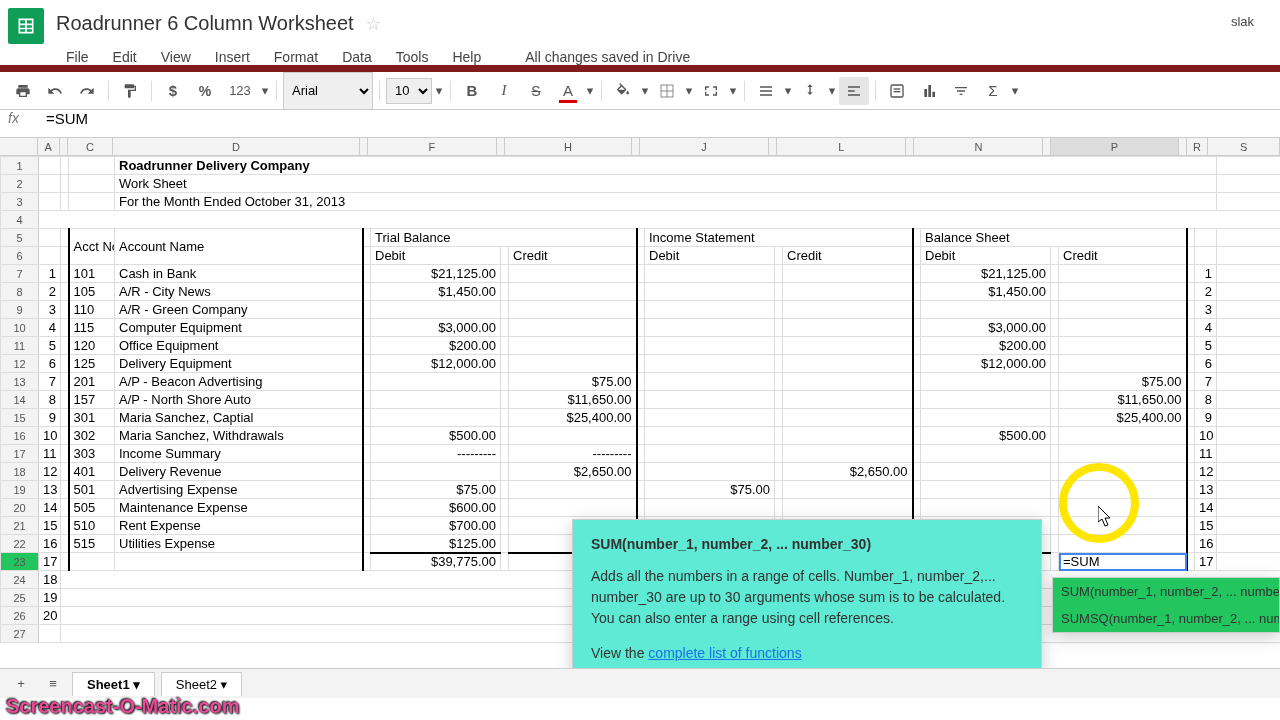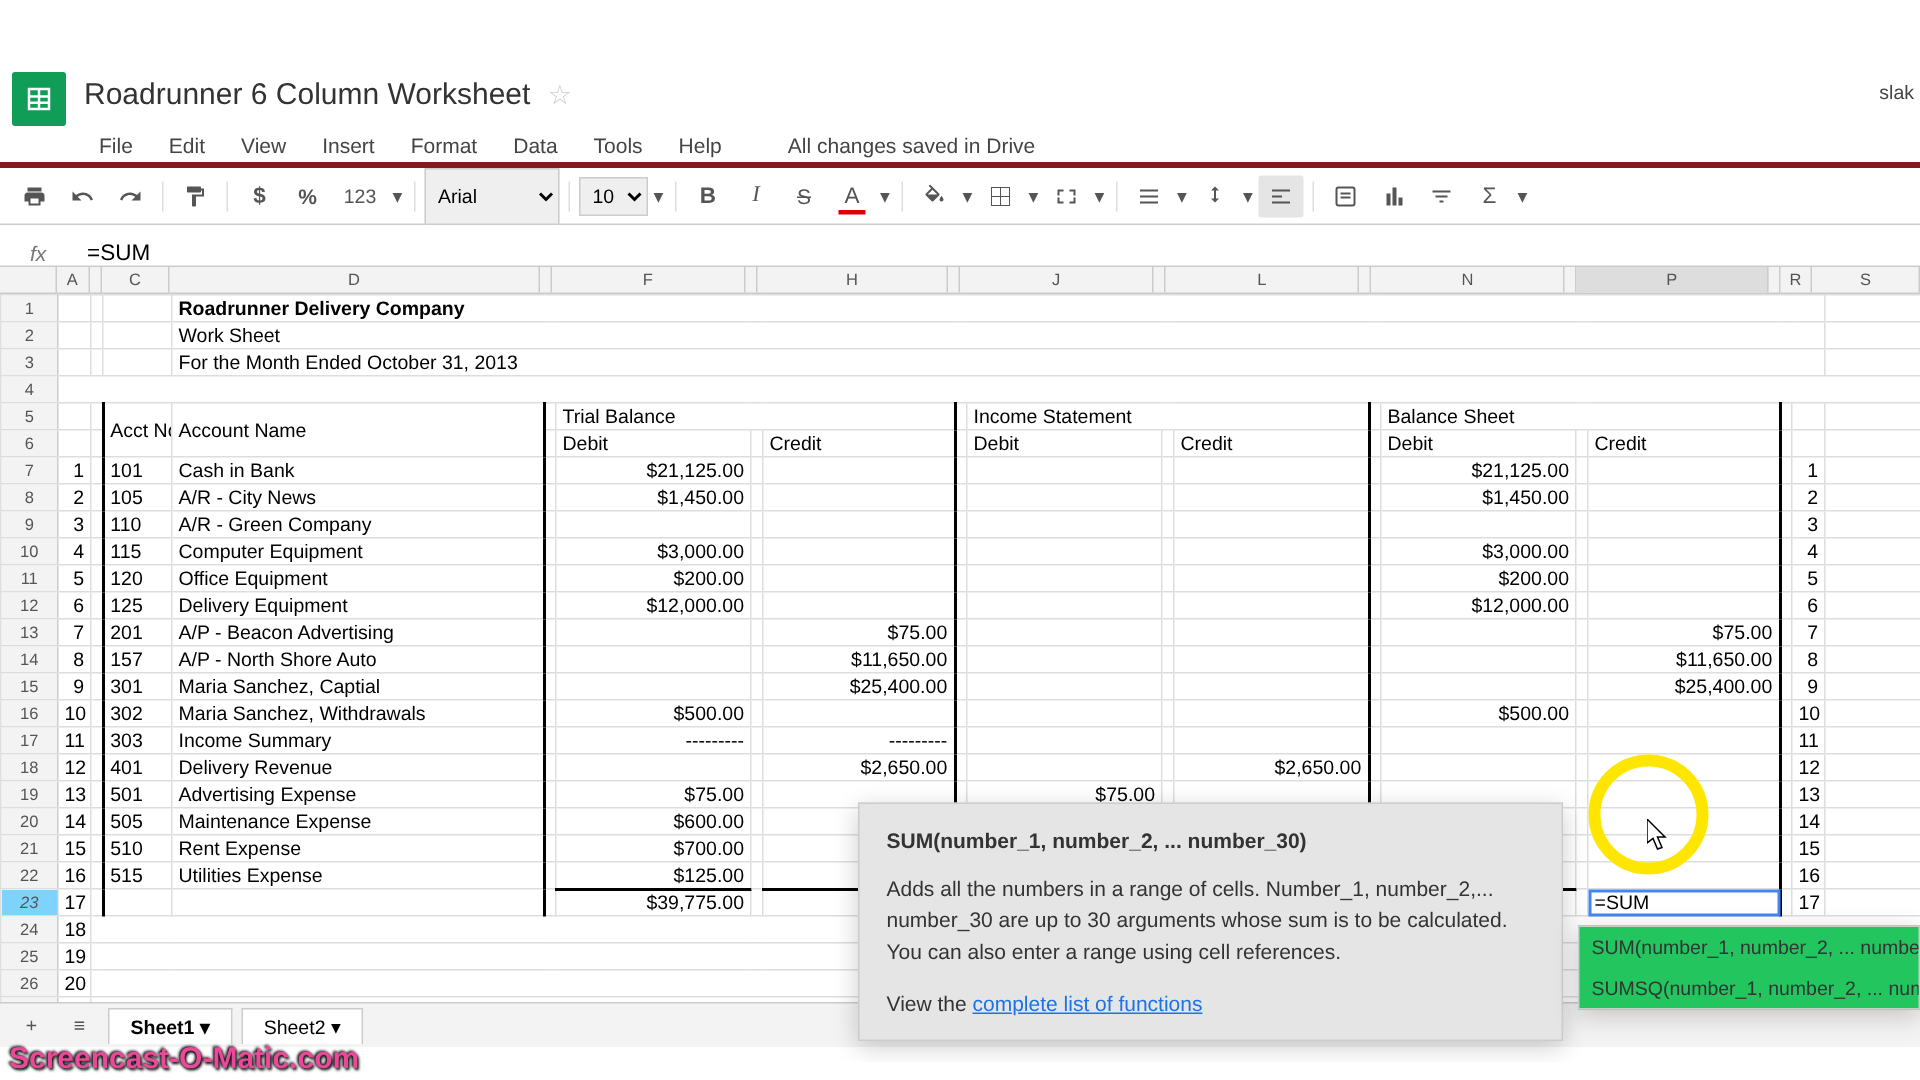--- a/index.html
+++ b/index.html
@@ -1,60 +1,60 @@
 <!DOCTYPE html>
 <html><head>
 <meta charset="utf-8">
 <style>
 * { box-sizing: border-box; margin: 0; padding: 0; }
 body { font-family: Arial, sans-serif; font-size: 13px; background: #fff; overflow: hidden; width: 1280px; height: 720px; position: relative; }
 
-.topbar { display: flex; align-items: flex-start; padding: 8px 4px 0 8px; height: 72px; border-bottom: 4px solid #7f1d1d; margin-top: 40px; }
+.topbar { display: flex; align-items: flex-start; padding: 8px 26px 0 8px; height: 72px; border-bottom: 7px solid #7f1d1d; }
 .logo-box { width: 36px; height: 36px; background: #0f9d58; border-radius: 2px; margin-right: 12px; display: flex; align-items: center; justify-content: center; }
 .logo-box svg { fill: #fff; }
 .title-area { flex: 1; }
 .doc-title { font-size: 20px; font-weight: 400; color: #333; padding: 4px 0; display: inline-block; }
 .star { color: #ccc; font-size: 18px; margin-left: 8px; }
 .menubar { display: flex; gap: 4px; margin-top: 6px; align-items: center; }
 .menubar span { color: #444; font-size: 14px; padding: 4px 10px; cursor: pointer; }
 .save-status { color: #777; font-size: 14px; margin-left: 20px; }
 .account-name { color: #444; font-size: 13px; padding-top: 6px; }
 
 .toolbar { display: flex; align-items: center; height: 38px; padding: 0 8px; border-bottom: 1px solid #ccc; gap: 2px; }
 .tool-btn { width: 30px; height: 28px; display: flex; align-items: center; justify-content: center; border-radius: 2px; cursor: pointer; color: #555; }
 .tool-sep { width: 1px; height: 20px; background: #ddd; margin: 0 4px; }
 .font-select { width: 90px; height: 38px; border: 1px solid #ccc; font-size: 13px; padding: 0 4px; }
 .size-select { width: 46px; height: 26px; border: 1px solid #ccc; font-size: 13px; padding: 0 4px; }
 .tool-dropdown { width: 10px; display: flex; align-items: center; justify-content: center; color: #555; cursor: pointer; }
 .active-tool { background: #e5e5e5; }
 
-.formula-bar { display: flex; align-items: flex-end; height: 28px; border-bottom: 1px solid #ccc; padding: 0 20px; }
+.formula-bar { display: flex; align-items: flex-start; height: 28px; border-bottom: 1px solid #ccc; padding: 0 8px; }
 .fx-label { font-style: italic; color: #777; font-size: 14px; width: 30px; }
 .formula-input { flex: 1; font-size: 15px; color: #000; padding-left: 8px; }
 
 .grid-area { position: relative; height: 530px; overflow: hidden; }
 .col-headers { display: flex; height: 18px; background: #f3f3f3; border-bottom: 1px solid #ccc; }
 .col-headers div { border-right: 1px solid #ccc; text-align: center; font-size: 11px; color: #555; line-height: 18px; }
 .col-headers .ch-sel { background: #ddd; }
 
 table.sheet { border-collapse: collapse; table-layout: fixed; width: 100%; }
 table.sheet td { border: 1px solid #ddd; height: 18px; font-size: 13px; padding: 0 4px; white-space: nowrap; overflow: hidden; }
 table.sheet .thick-left { border-left: 2px solid #000; }
 table.sheet .center { }
 table.sheet .right { text-align: right; }
 table.sheet .bold { font-weight: bold; }
 table.sheet .underline-double-top { border-top: 2px solid #000; }
 table.sheet .section-border { border-right: 2px solid #000; }
 table.sheet .row-gutter { width: 38px; background: #f3f3f3; border-right: 1px solid #ccc; text-align: center; font-size: 11px; color: #555; }
-table.sheet .row-gutter.sel { background: #7dd3fc; font-style: italic; }
+table.sheet .row-gutter.sel { background: #22c55e; }
 
 .active-cell { outline: 2px solid #4285f4; outline-offset: -2px; position: relative; }
 .active-cell input { width: 100%; height: 100%; border: none; outline: none; font-size: 13px; font-family: Arial; background: #fff; }
 
-.tooltip-box { position: absolute; left: 572px; top: 357px; width: 470px; background: #e5e5e5; border: 1px solid #ccc; box-shadow: 0 4px 16px rgba(0,0,0,0.2); padding: 16px 18px; font-size: 14px; color: #333; z-index: 50; }
+.tooltip-box { position: absolute; left: 572px; top: 381px; width: 470px; background: #5eead4; border: 1px solid #ccc; box-shadow: 0 4px 16px rgba(0,0,0,0.2); padding: 16px 18px; font-size: 14px; color: #333; z-index: 50; }
 .tooltip-box .sig { font-weight: bold; margin-bottom: 14px; }
 .tooltip-box .desc { line-height: 1.5; color: #333; }
 .tooltip-box .link { color: #1a73e8; text-decoration: underline; cursor: pointer; }
 
 .autocomplete { position: absolute; left: 1052px; top: 439px; width: 228px; background: #22c55e; border: 1px solid #ccc; box-shadow: 0 4px 16px rgba(0,0,0,0.2); z-index: 55; }
 .autocomplete .ac-item { padding: 6px 8px; font-size: 13px; color: #333; white-space: nowrap; overflow: hidden; cursor: pointer; }
 
 .yellow-ring { position: absolute; left: 1059px; top: 325px; width: 80px; height: 80px; border: 8px solid #ffe600; border-radius: 50%; z-index: 60; pointer-events: none; }
 .cursor-arrow { position: absolute; left: 1098px; top: 368px; z-index: 61; font-size: 18px; color: #000; pointer-events: none; }
 

